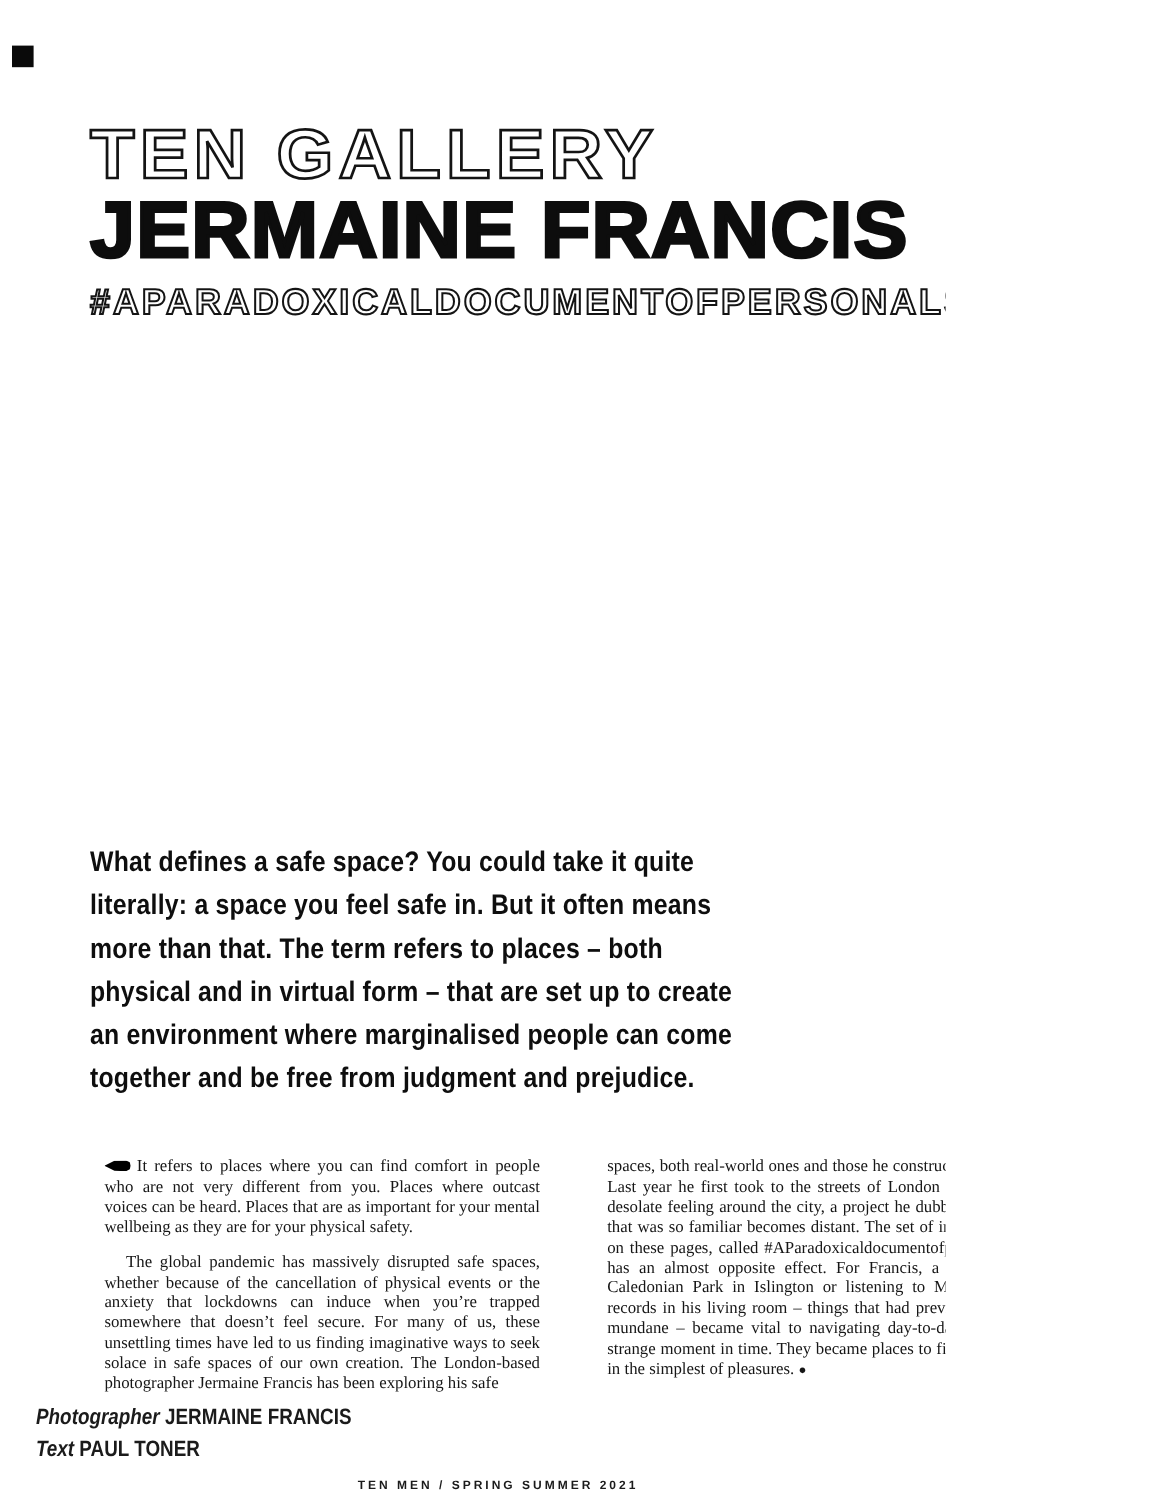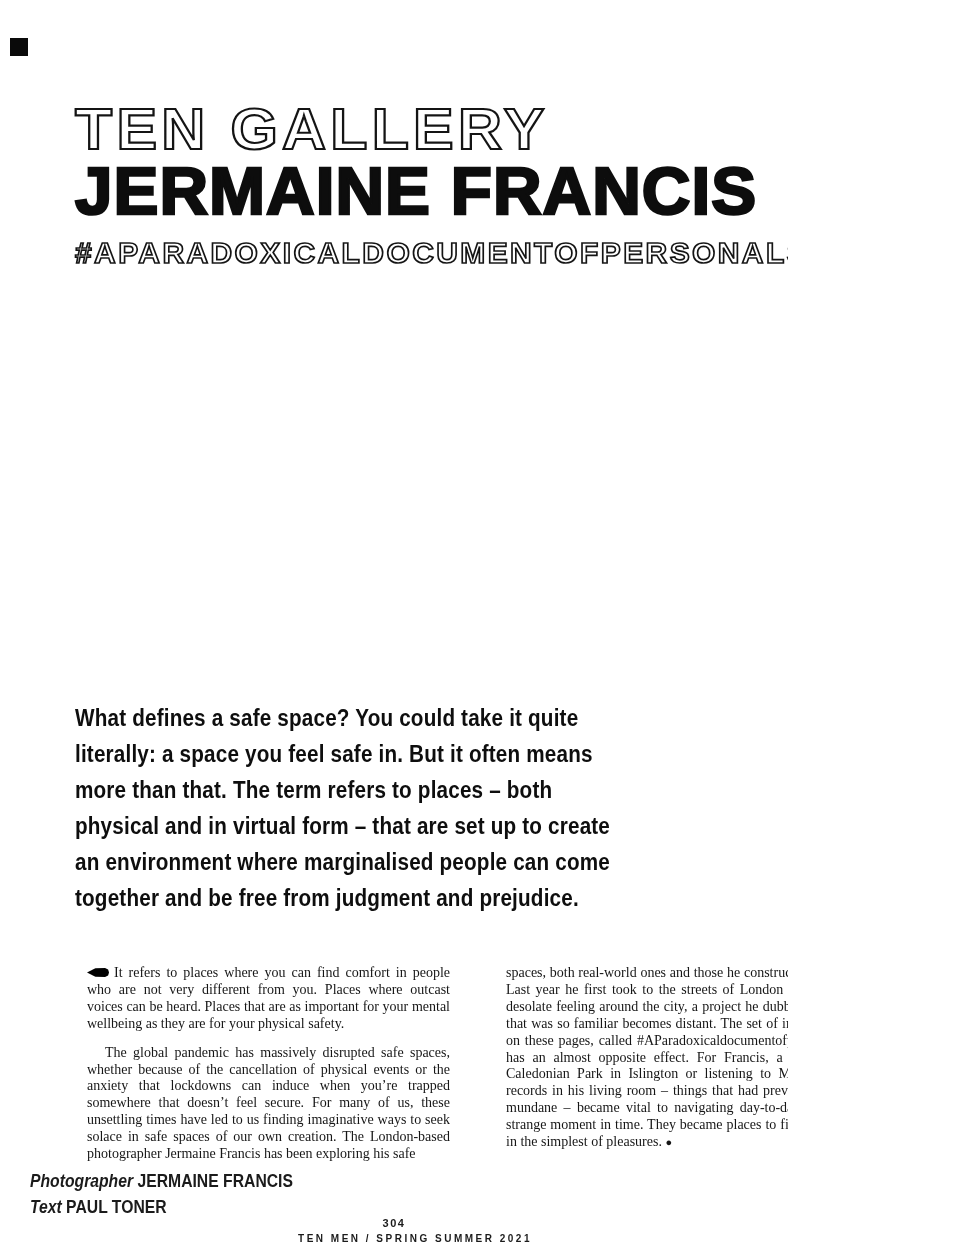--- a/index.html
+++ b/index.html
@@ -86,17 +86,16 @@
       <p><span>spaces, both real-world ones and those he constructs in his head. Last year he first took to the streets of London to capture the desolate feeling around the city, a project he dubbed Something that was so familiar becomes distant. The set of images you see on these pages, called #AParadoxicaldocumentofpersonalspace, has an almost opposite effect. For Francis, a walk through Caledonian Park in Islington or listening to Massive Attack records in his living room – things that had previously seemed mundane – became vital to navigating day-to-day life in this strange moment in time. They became places to find tranquillity in the simplest of pleasures.</span> <span class="end-dot">●</span></p>
     </div>
   </div>
 
   <div class="credits">
     <div><span class="role">Photographer</span><span> JERMAINE FRANCIS</span></div>
     <div><span class="role">Text</span><span> PAUL TONER</span></div>
   </div>
 
 
-  <div class="page-number">304</div>
 
   <div class="publication">TEN MEN / SPRING SUMMER 2021</div>
 
 </div>
 
 </body></html>

